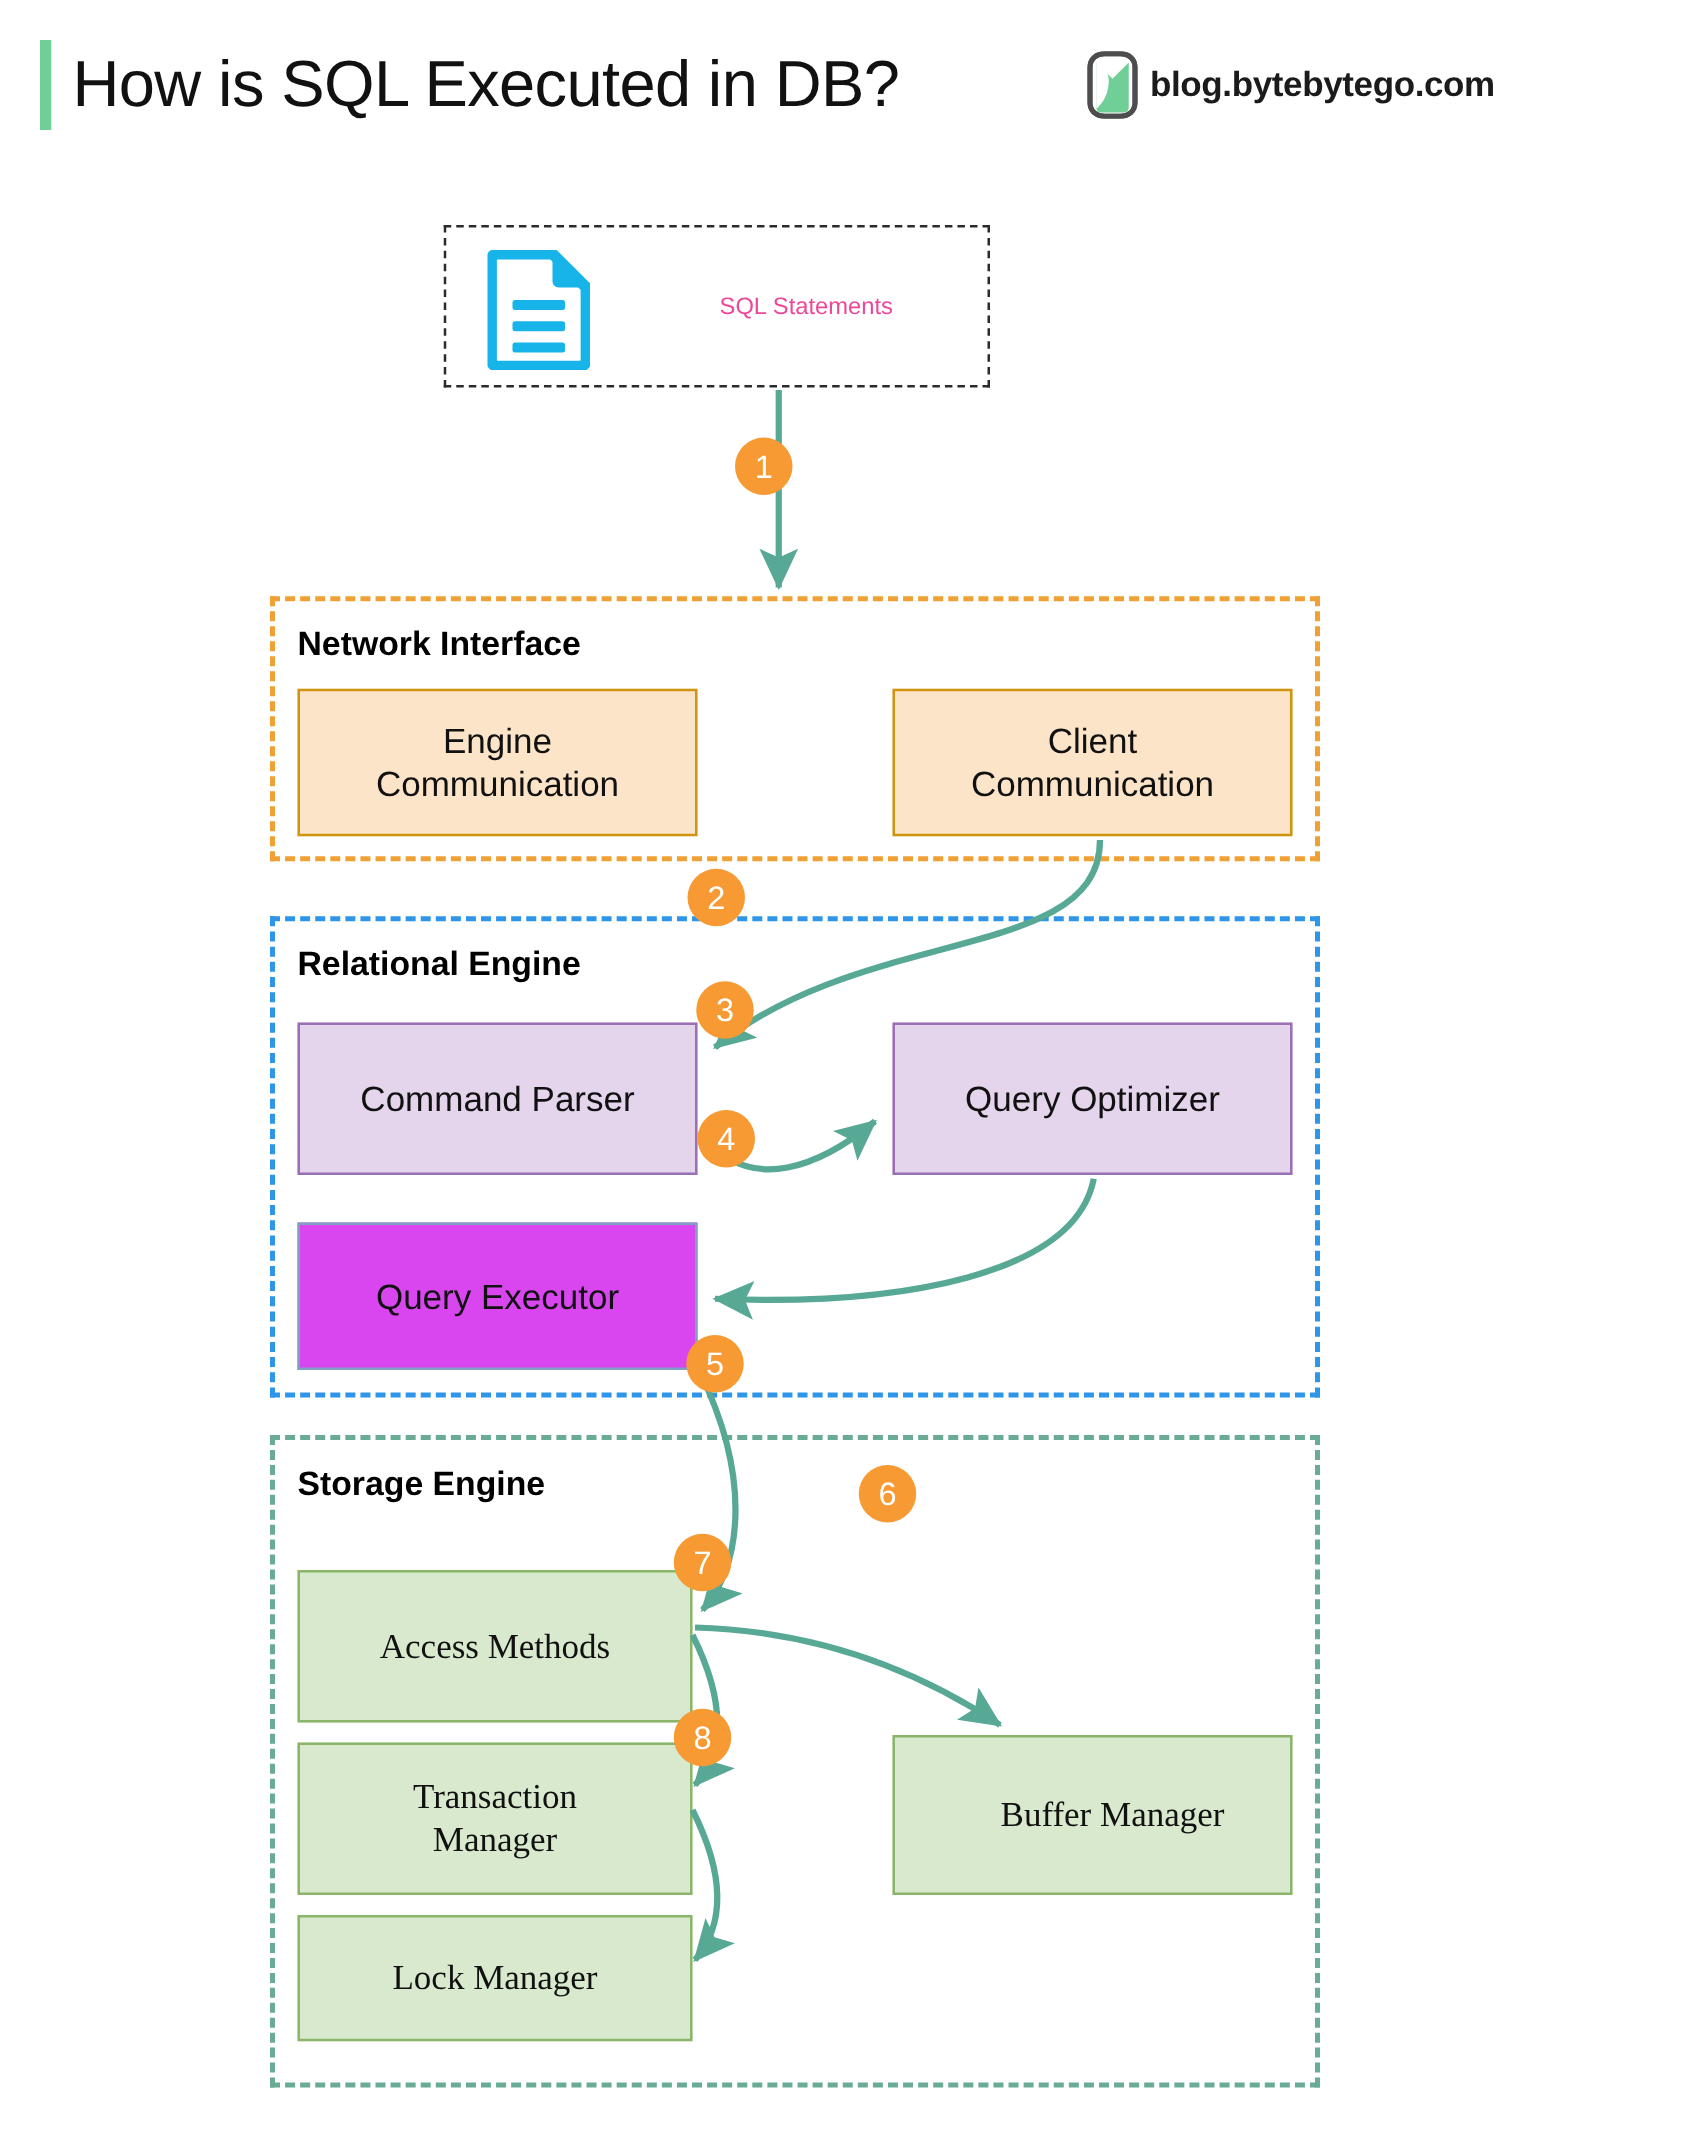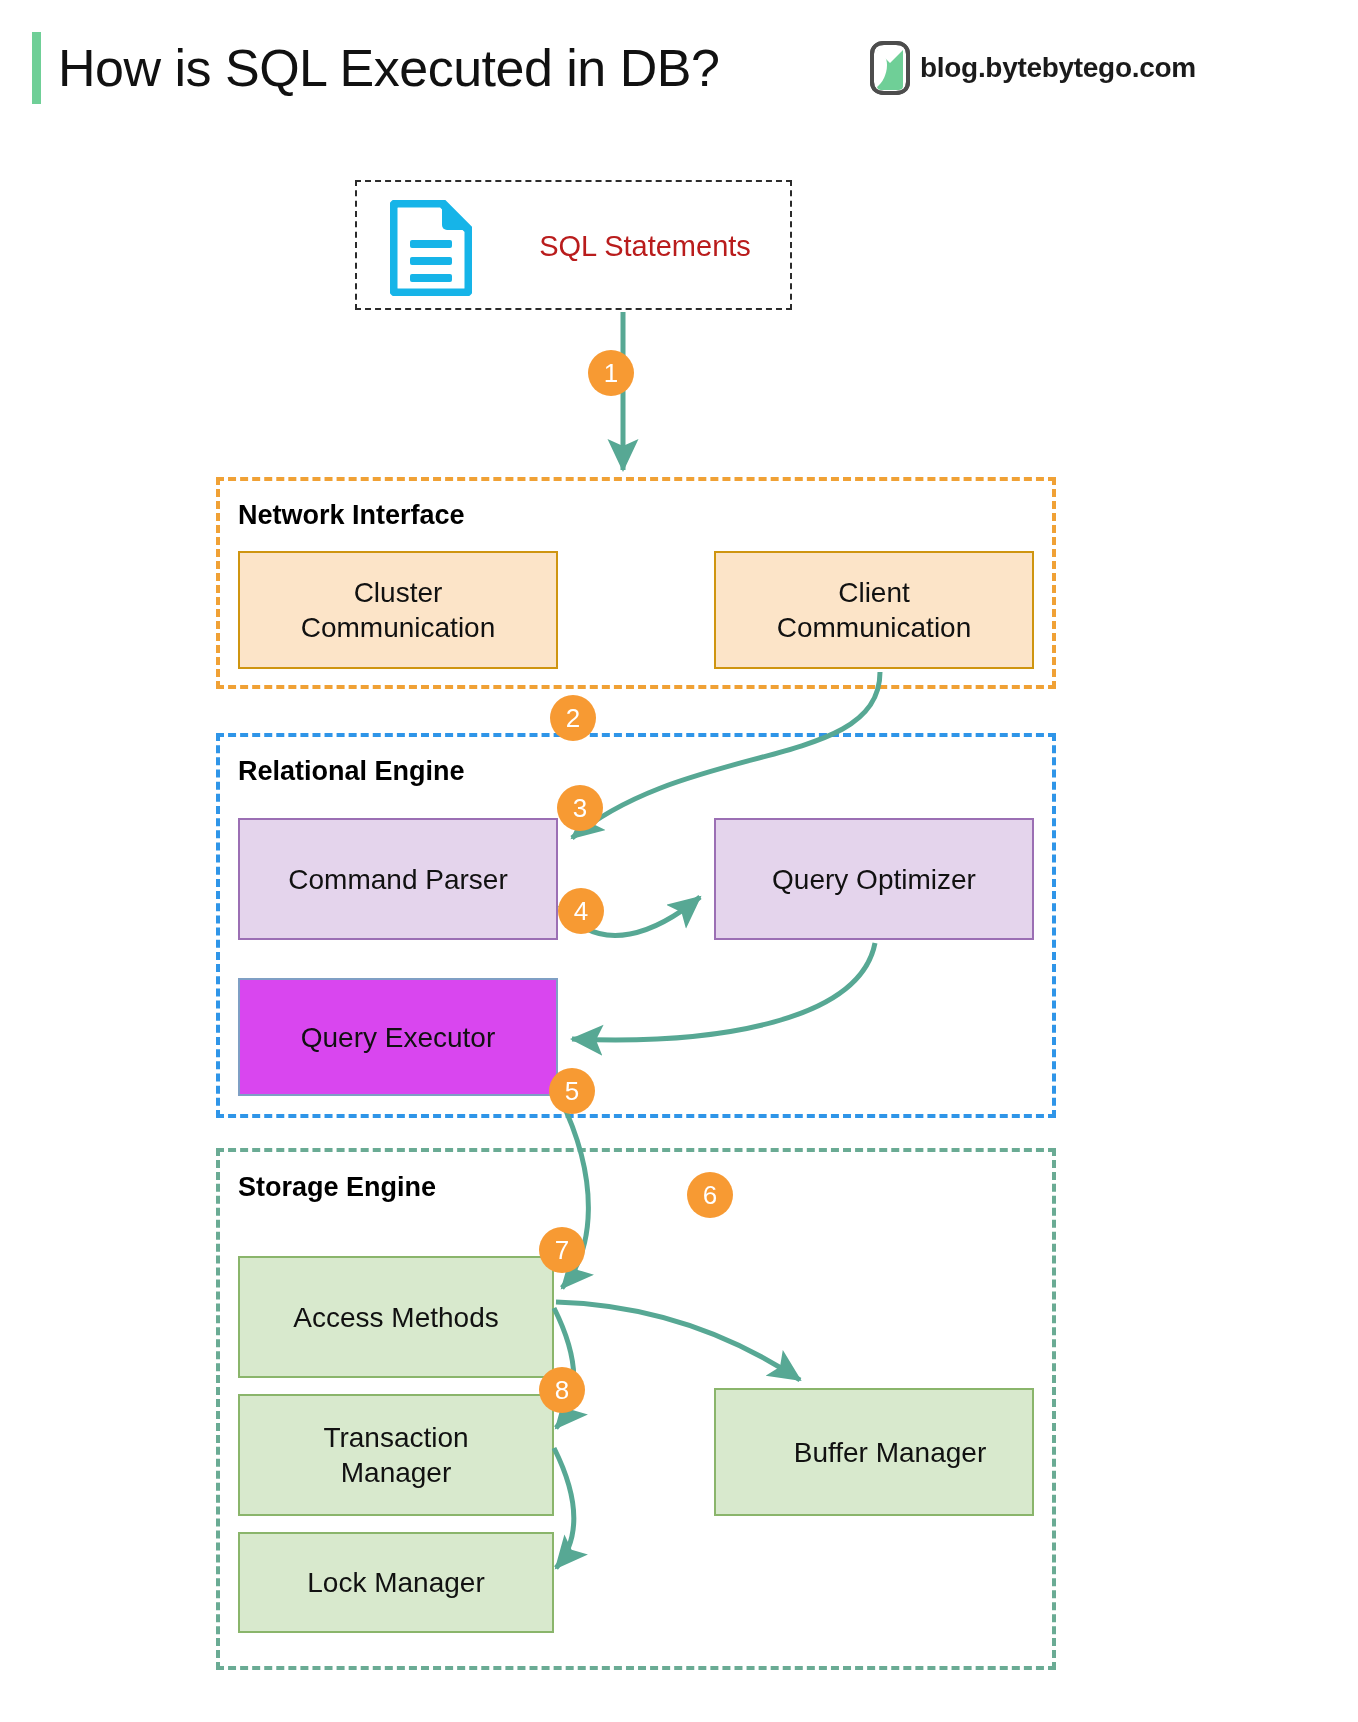--- a/index.html
+++ b/index.html
@@ -57,21 +57,21 @@
 
   
   .grp-network{border:4px dashed #f0a135;}
   .grp-relational{border:4px dashed #2f95e8;}
   .grp-storage{border:4px dashed #6aab94;}
 
   
   .n-orange{background:#fce4c8;border-color:#cf9510;}
   .n-purple{background:#e4d4ec;border-color:#9b6fb4;}
   .n-blue{background:#d946ef;border-color:#7f9fc4;}
-  .n-green{background:#d8e9cd;border-color:#8ab56b;}
+  .n-green{background:#d8e9cd;border-color:#8ab56b;font-family:Liberation Serif, serif;}
 
   
   #doc-icon{position:absolute;left:390px;top:200px;width:82px;height:96px;}
 
   
   .step{
     position:absolute;width:46px;height:46px;border-radius:50%;
     background:#f79a33;color:#ffffff;
     display:flex;align-items:center;justify-content:center;
     font-size:26px;font-weight:400;
@@ -103,27 +103,27 @@
 </div>
 <div id="doc-icon">
   <svg width="82" height="96" viewBox="0 0 82 96" xmlns="http://www.w3.org/2000/svg">
     <path d="M8 3 H52 L79 30 V88 A5 5 0 0 1 74 93 H8 A5 5 0 0 1 3 88 V8 A5 5 0 0 1 8 3 Z" fill="#ffffff" stroke="#16b4e8" stroke-width="9" stroke-linejoin="round"></path>
     <path d="M52 3 L79 30 H57 A5 5 0 0 1 52 25 Z" fill="#16b4e8"></path>
     <rect x="20" y="40" width="42" height="8" rx="2" fill="#16b4e8"></rect>
     <rect x="20" y="57" width="42" height="8" rx="2" fill="#16b4e8"></rect>
     <rect x="20" y="74" width="42" height="8" rx="2" fill="#16b4e8"></rect>
   </svg>
 </div>
-<div style="position:absolute;left:505px;top:225px;width:280px;height:42px;display:flex;align-items:center;justify-content:center;font-size:29px;color:#b91c1c;">SQL Statements</div>
+<div style="position:absolute;left:505px;top:225px;width:280px;height:42px;display:flex;align-items:center;justify-content:center;font-size:19px;color:#ec4899;">SQL Statements</div>
 
 <div class="group grp-network" style="left:216px;top:477px;width:840px;height:212px;"></div>
 <div class="group-label" style="left:238px;top:500px;">Network Interface</div>
 
 <div class="node n-orange" style="left:238px;top:551px;width:320px;height:118px;flex-direction:column;">
-  <span>Cluster</span>
+  <span>Engine</span>
   <span>Communication</span>
 </div>
 <div class="node n-orange" style="left:714px;top:551px;width:320px;height:118px;flex-direction:column;">
   <span>Client</span>
   <span>Communication</span>
 </div>
 
 <div class="group grp-relational" style="left:216px;top:733px;width:840px;height:385px;"></div>
 <div class="group-label" style="left:238px;top:756px;">Relational Engine</div>
 

